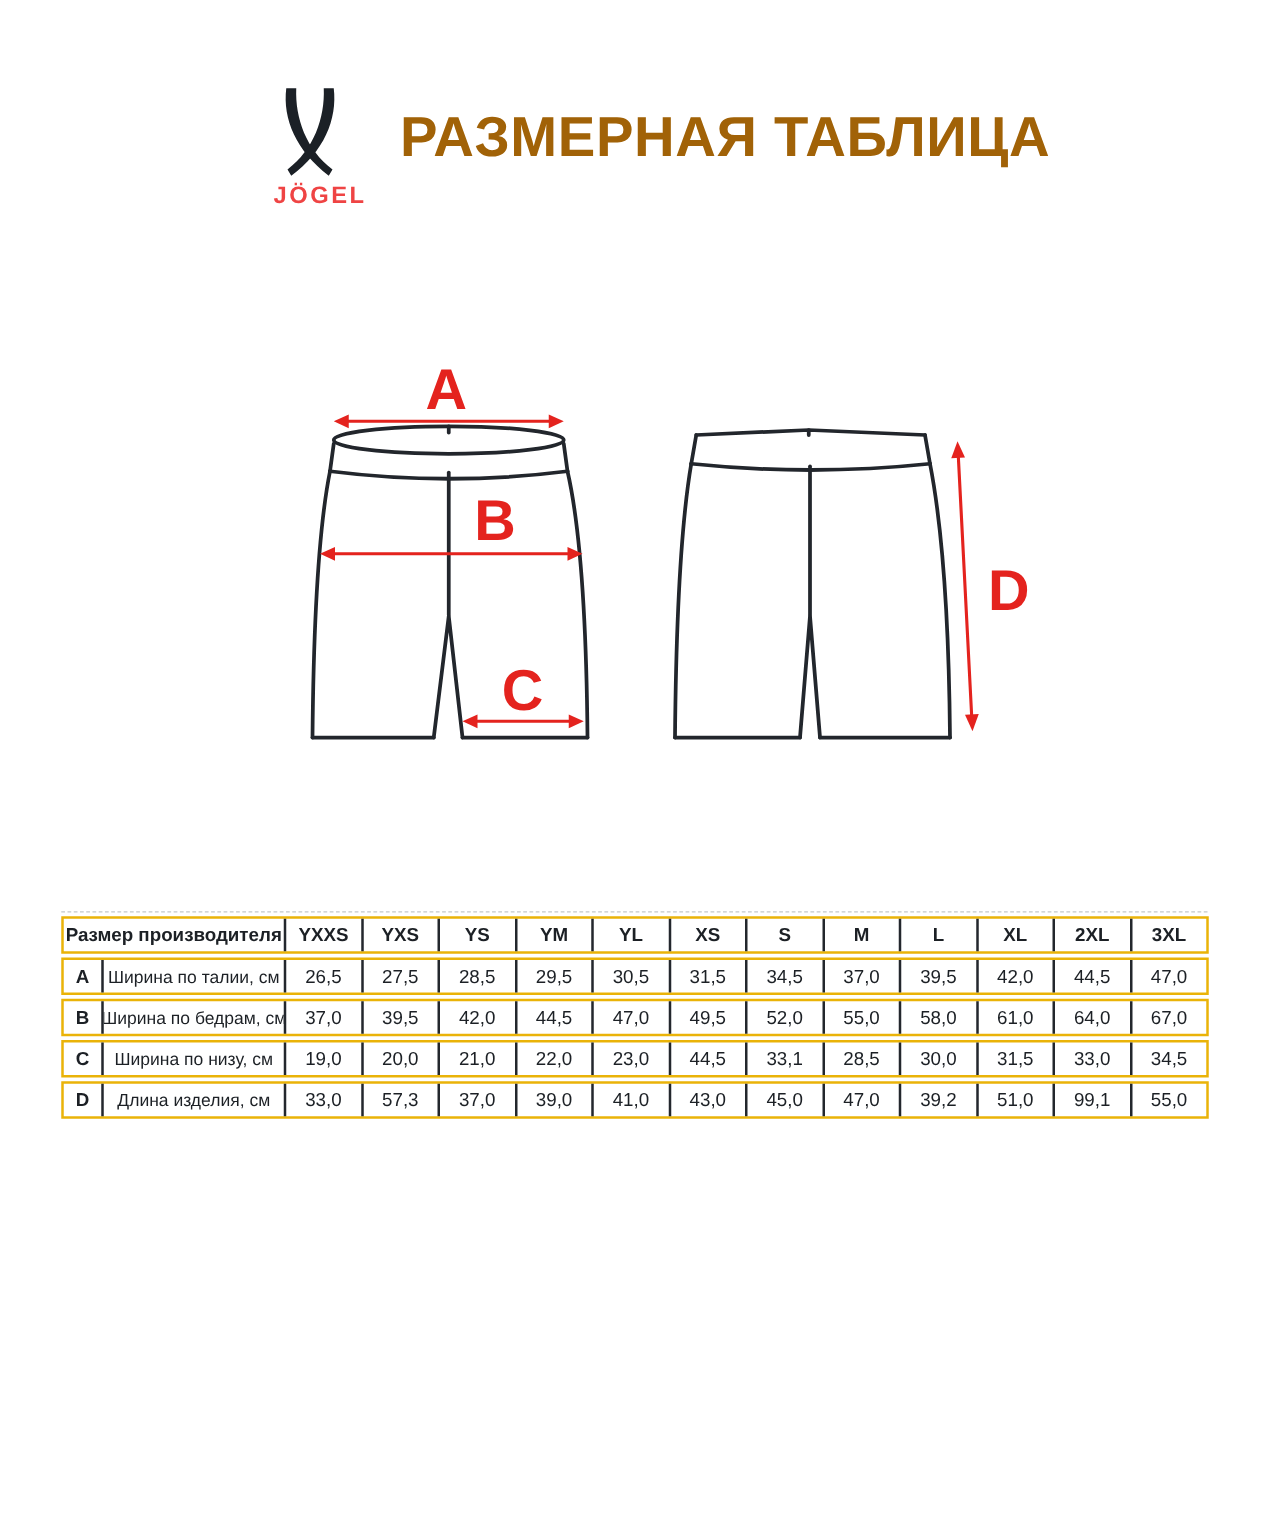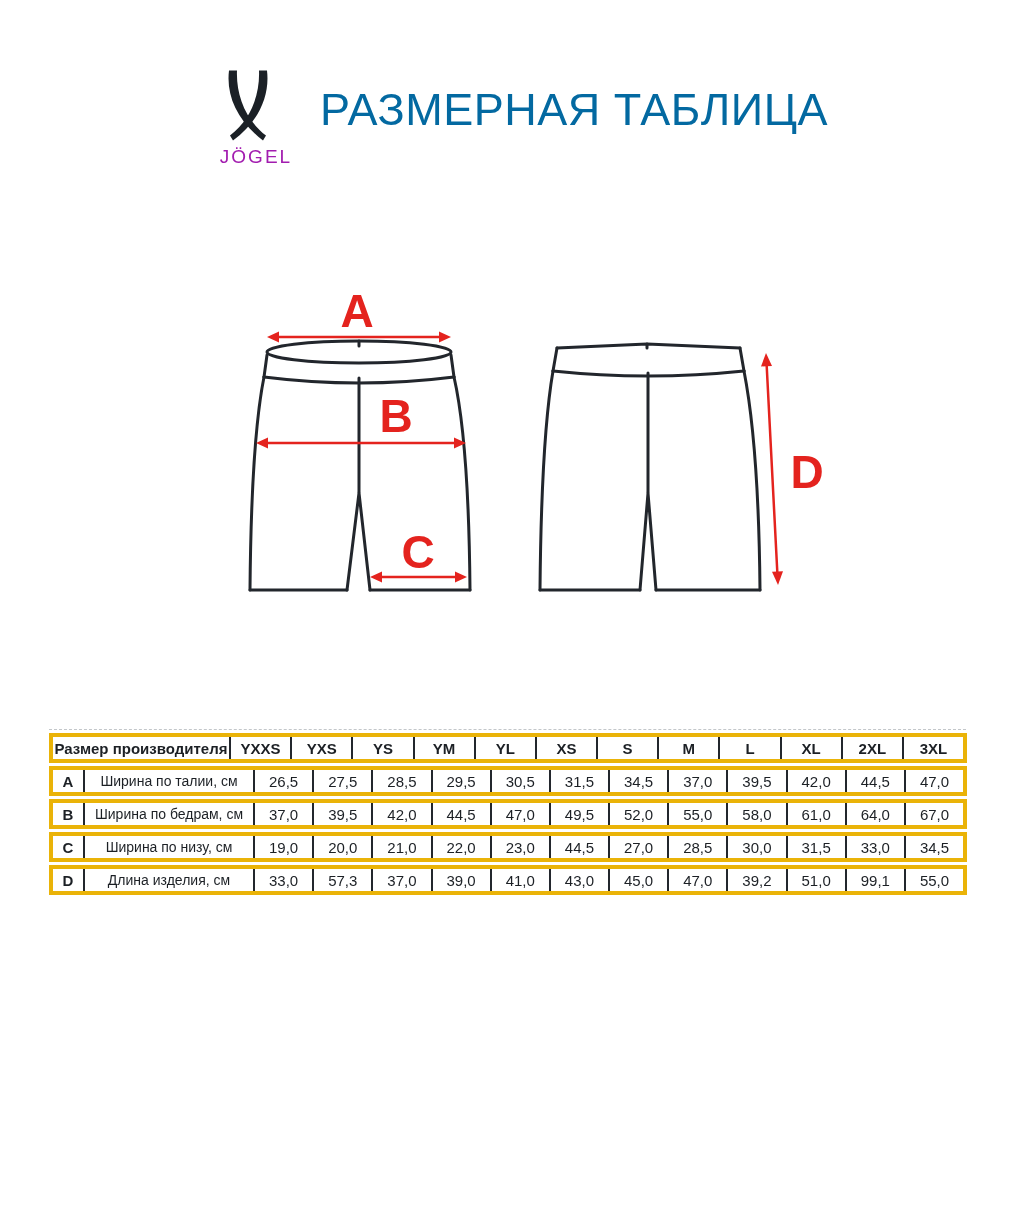--- a/index.html
+++ b/index.html
@@ -4,49 +4,49 @@
 <style>
   html,body { margin:0; padding:0; background:#ffffff; }
   .page {
     position:relative; width:1024px; height:1231px; background:#ffffff;
     font-family:"Liberation Sans", sans-serif; color:#1c2025; overflow:hidden;
   }
   
   .logo-mark { position:absolute; left:222px; top:70px; width:52px; height:72px; }
   .logo-text {
     position:absolute; left:212px; top:146px; width:88px; text-align:center;
-    font-size:19px; font-weight:normal; letter-spacing:2px; color:#a21caf;
+    font-size:19px; font-weight:bold; letter-spacing:2px; color:#ef4444;
   }
   .page-title {
     position:absolute; left:320px; top:84px; width:560px;
-    font-size:45px; font-weight:normal; color:#0369a1; letter-spacing:0.5px;
+    font-size:45px; font-weight:bold; color:#a16207; letter-spacing:0.5px;
     white-space:nowrap;
   }
   
   .diagram-svg { position:absolute; left:0; top:280px; width:1024px; height:330px; }
   .dim-letter { font-family:"Liberation Sans", sans-serif; font-size:46px; font-weight:bold; }
   
   .table-top-line {
     position:absolute; left:49px; top:729px; width:917px; height:0;
     border-top:1px dashed #c3c7ca;
   }
   .size-table { position:absolute; left:49px; top:733px; width:918px; }
   .t-row {
     display:flex; height:30px; margin-bottom:3px; background:#ffffff;
-    border:4px solid #eab308; box-sizing:border-box; align-items:stretch;
+    border:2px solid #eab308; box-sizing:border-box; align-items:stretch;
   }
   .cell {
     display:flex; align-items:center; justify-content:center;
     border-left:2px solid #23272d; box-sizing:border-box;
     font-size:15px; color:#1c2025; white-space:nowrap; overflow:hidden;
   }
   .cell:first-child { border-left:none; }
   .c-merged { width:176px; flex:none; font-weight:bold; }
   .c-letter { width:30px;  flex:none; font-weight:bold; }
-  .c-label  { width:170px; flex:none; font-size:14px; }
+  .c-label  { width:146px; flex:none; font-size:14px; }
   .c-val    { flex:1; }
   .bold     { font-weight:bold; }
 </style>
 </head>
 <body>
 
 <div class="page">
 
   <svg class="logo-mark" viewBox="0 0 52 71" xmlns="http://www.w3.org/2000/svg">
     <path d="M7,0 C4,25 15,50 41,70 L44,65 C23,49 14,24 15,0 Z" fill="#1b2026"></path>
@@ -165,21 +165,21 @@
       </div>
       <div class="t-row">
         <div class="cell c-letter">C</div>
         <div class="cell c-label">Ширина по низу, см</div>
         <div class="cell c-val">19,0</div>
         <div class="cell c-val">20,0</div>
         <div class="cell c-val">21,0</div>
         <div class="cell c-val">22,0</div>
         <div class="cell c-val">23,0</div>
         <div class="cell c-val">44,5</div>
-        <div class="cell c-val">27,0</div>
+        <div class="cell c-val">33,1</div>
         <div class="cell c-val">28,5</div>
         <div class="cell c-val">30,0</div>
         <div class="cell c-val">31,5</div>
         <div class="cell c-val">33,0</div>
         <div class="cell c-val">34,5</div>
       </div>
       <div class="t-row">
         <div class="cell c-letter">D</div>
         <div class="cell c-label">Длина изделия, см</div>
         <div class="cell c-val">33,0</div>

